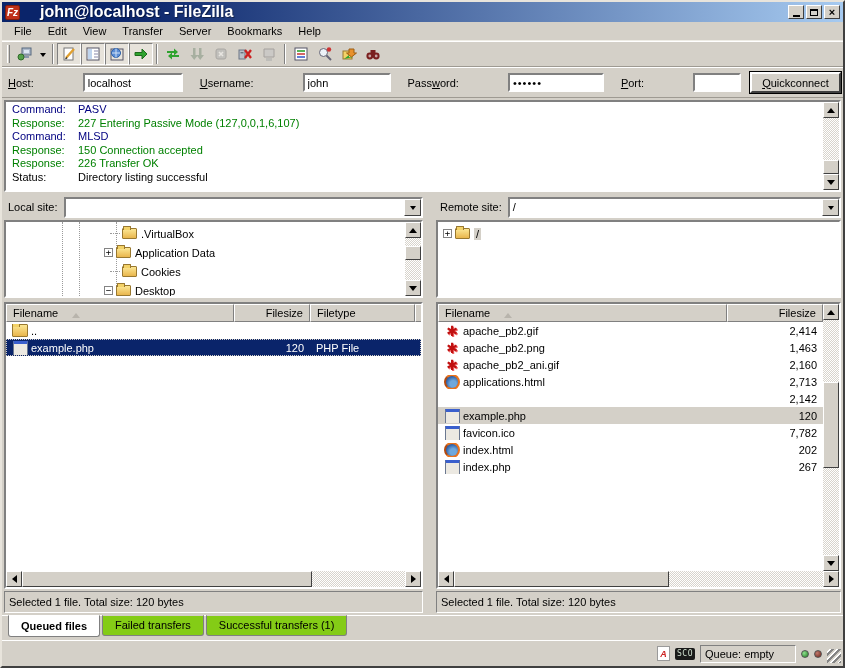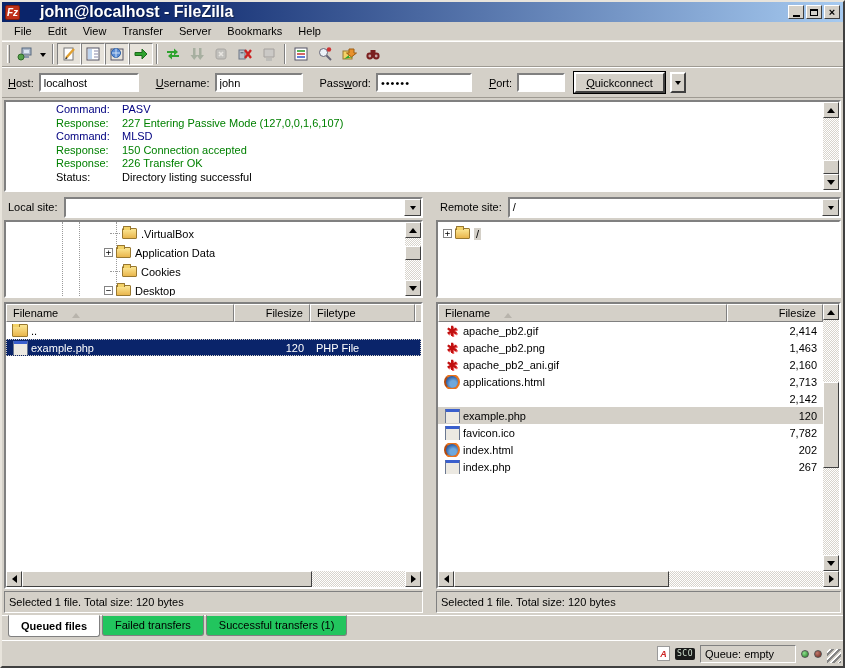--- a/index.html
+++ b/index.html
@@ -40,32 +40,32 @@
   .tbbtn.dis svg { opacity:.45; filter:grayscale(.8); }
   .tb-drop { width:12px; height:22px; display:flex; align-items:center; justify-content:center; }
   .caret { width:0; height:0; border:3px solid transparent; border-top:4px solid #000; margin-top:4px;}
   .sep { width:2px; height:20px; border-left:1px solid #808080; border-right:1px solid #fff; margin:0 3px;}
 
   
   .quickbar { height:31px; flex:0 0 31px; display:flex; align-items:center; background:#D4D0C8;
               border-top:1px solid #fff; border-bottom:1px solid #9e9a92; padding-left:6px; gap:5px;}
   .qlabel u { text-decoration:underline; }
   .qinput { height:19px; border:2px solid; border-color:#808080 #fff #fff #808080; background:#fff;
-            font:11px "Liberation Sans",sans-serif; padding:0 3px; }
+            font:11px "Liberation Sans",sans-serif; padding:0 3px;margin-left:44px; }
   .w-host{width:100px;} .w-user{width:88px;} .w-pass{width:96px; letter-spacing:1px;} .w-port{width:48px;}
   .qbtn { height:21px; padding:0 10px; background:#D4D0C8; border:2px solid; border-color:#fff #404040 #404040 #fff;
           outline:1px solid #000; margin-left:4px; font-size:11px; }
   .qbtn u { text-decoration:underline; }
   .qdrop { width:16px; height:21px; background:#D4D0C8; border:2px solid; border-color:#fff #404040 #404040 #fff;
            display:flex; align-items:center; justify-content:center; }
 
   
   .logwrap { flex:0 0 92px; margin:2px; border:2px solid; border-color:#808080 #fff #fff #808080;
              background:#fff; display:flex; }
-  .logbody { flex:1 1 auto; padding:1px 0; overflow:hidden;margin-left:44px; }
+  .logbody { flex:1 1 auto; padding:1px 0; overflow:hidden; }
   .logline { display:flex; line-height:13.5px; }
   .logline .llabel { width:72px; padding-left:6px; flex:0 0 72px; }
   .log-cmd { color:#000080; }
   .log-resp { color:#008000; }
   .log-stat { color:#000; }
 
   
   .vscroll { width:16px; flex:0 0 16px; display:flex; flex-direction:column;
              background:conic-gradient(#fff 25%,#D8D4CC 0 50%,#fff 0 75%,#D8D4CC 0) 0 0/2px 2px; }
   .hscroll { height:16px; flex:0 0 16px; display:flex;
@@ -162,21 +162,21 @@
   .qhead { height:19px; flex:0 0 19px; display:flex; background:#D4D0C8;}
   .qc0{width:190px;flex:0 0 190px;} .qc1{width:55px;flex:0 0 55px;} .qc2{width:220px;flex:0 0 220px;}
   .qc3{width:77px;flex:0 0 77px;justify-content:flex-end;} .qc4{width:62px;flex:0 0 62px;}
   .qc5{width:148px;flex:0 0 148px;} .qc6{flex:1 1 auto;}
   .qbody { flex:1 1 auto; background:#fff; }
 
   
   .tabsbar { height:25px; flex:0 0 25px; display:flex; align-items:flex-start; padding:0 0 0 6px;
              background:#D4D0C8; border-top:1px solid #fff;}
   .tab { padding:3px 12px 4px 12px; border:1px solid #808080; border-top:1px solid #D4D0C8;
-         background:#22c55e; margin-right:2px; border-radius:0 0 3px 3px; margin-top:-1px;}
+         background:#84cc16; margin-right:2px; border-radius:0 0 3px 3px; margin-top:-1px;}
   .tab.active { background:#fff; font-weight:bold; border-top:1px solid #fff; padding-top:4px;}
 
   
   .statusbar { height:26px; flex:0 0 26px; display:flex; align-items:center; background:#D4D0C8;
                border-top:1px solid #fff; padding:0 2px 0 6px; gap:5px;}
   .sb-right { margin-left:auto; display:flex; align-items:center; gap:5px;}
   .ascii-ind { width:13px; height:15px; background:#fff; border:1px solid #9a9a9a; color:#C22;
                font-weight:bold; font-size:9px; line-height:14px; text-align:center; font-style:italic;}
   .speed-ind { height:12px; padding:0 2px; background:#1a1a1a; border-radius:2px; color:#cfe0cf;
                font-size:8px; line-height:12px; letter-spacing:.5px; font-family:"DejaVu Sans Mono",monospace;}

